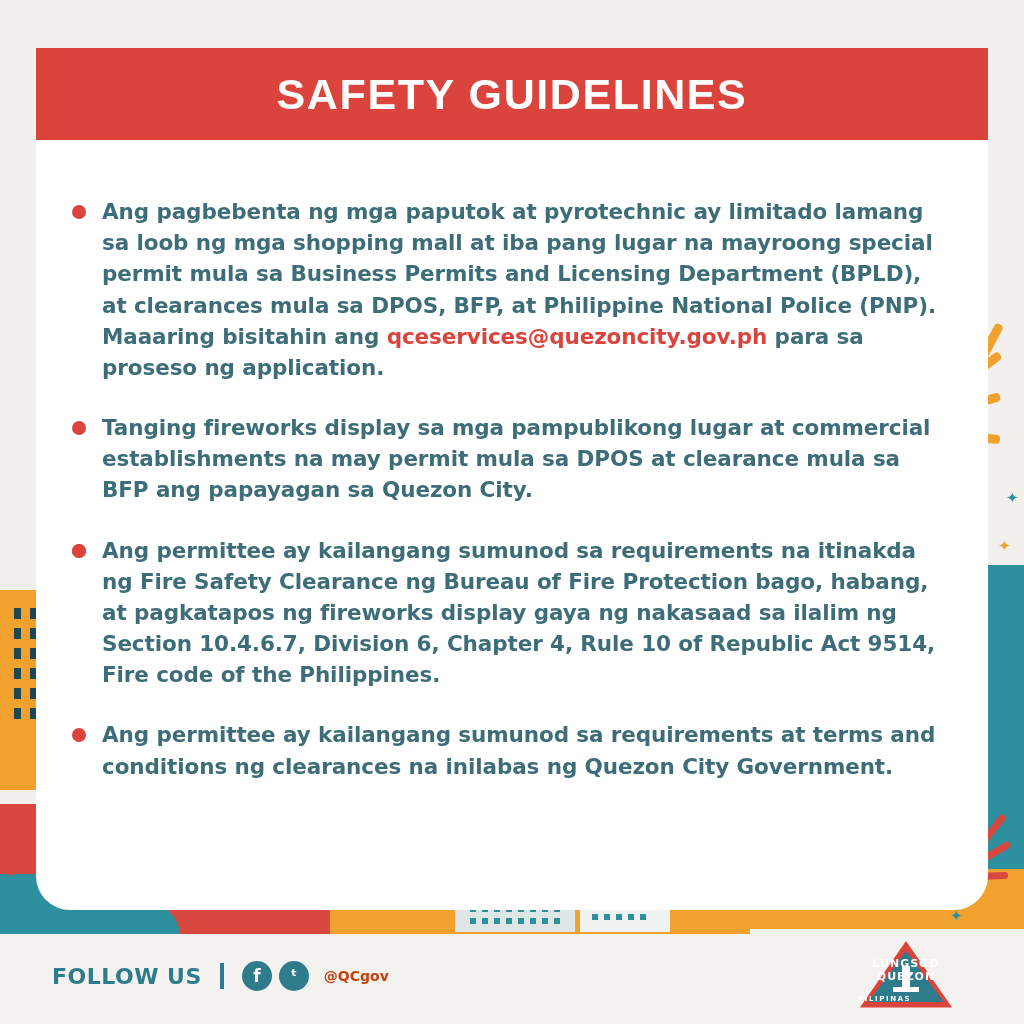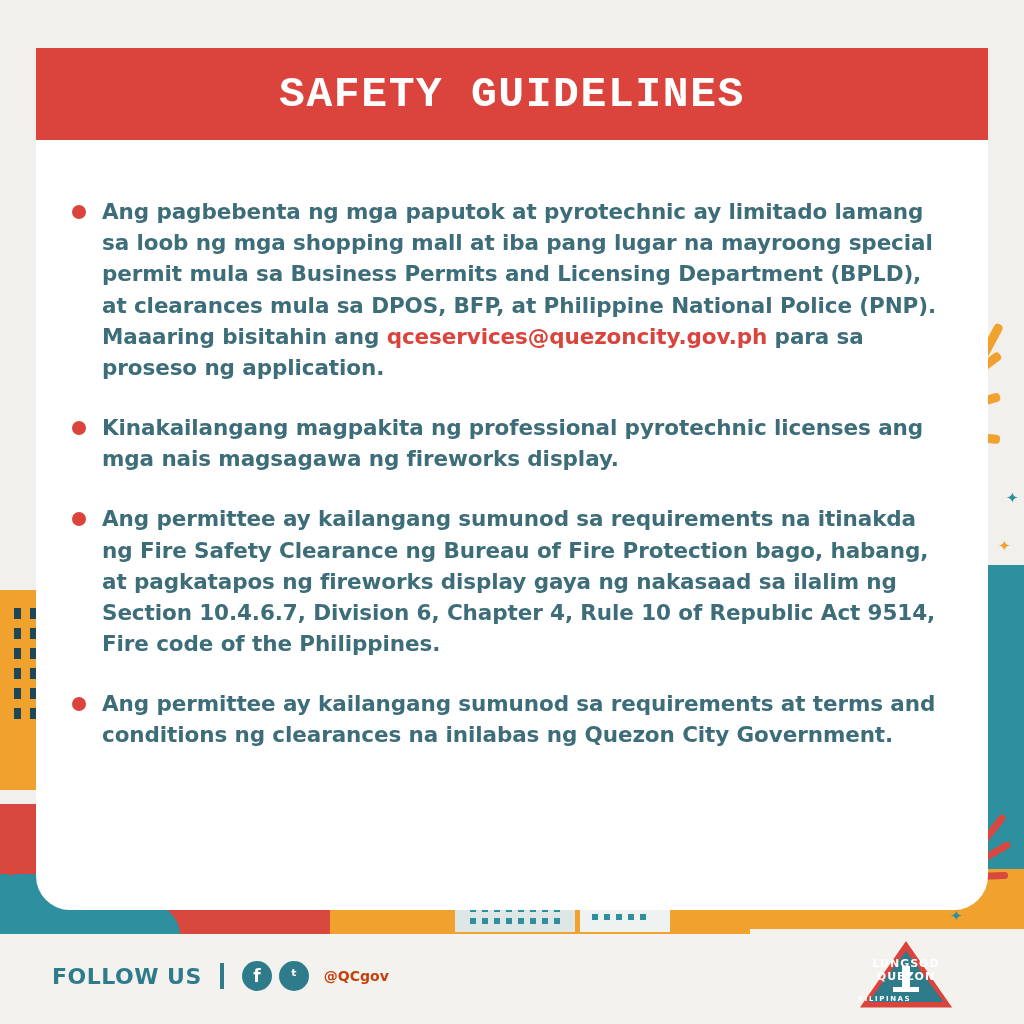--- a/index.html
+++ b/index.html
@@ -154,21 +154,21 @@
     background: #da443c;
     display: flex;
     align-items: center;
     justify-content: center;
   }
   .header-bar h1 {
     color: #ffffff;
     font-size: 43px;
     font-weight: bold;
     letter-spacing: 1.6px;
-    font-family: Liberation Mono, monospace;
+    font-family: Liberation Sans, sans-serif;
   }
 
   
   .card {
     position: absolute;
     left: 36px;
     top: 140px;
     width: 952px;
     height: 770px;
     background: #ffffff;
@@ -424,25 +424,28 @@
   </div>
 
   <div class="card">
     <ul class="guidelines">
 
       <li>
         <span class="bullet"></span>
         <span>Ang pagbebenta ng mga paputok at pyrotechnic ay limitado lamang sa loob ng mga shopping mall at iba pang lugar na mayroong special permit mula sa Business Permits and Licensing Department (BPLD), at clearances mula sa DPOS, BFP, at Philippine National Police (PNP). Maaaring bisitahin ang </span><span class="email">qceservices@quezoncity.gov.ph</span><span> para sa proseso ng application.</span>
       </li>
 
-
-
       <li>
         <span class="bullet"></span>
-        <span>Kinakailangang magpakita ng professional pyrotechnic licenses ang mga nais magsagawa ng fireworks display.</span>
+        <span>Tanging fireworks display sa mga pampublikong lugar at commercial establishments na may permit mula sa DPOS at clearance mula sa BFP ang papayagan sa Quezon City.</span>
+      </li>
+
+
+      <li>
+        <span class="bullet"></span>
       </li>
 
       <li>
         <span class="bullet"></span>
         <span>Ang permittee ay kailangang sumunod sa requirements na itinakda ng Fire Safety Clearance ng Bureau of Fire Protection bago, habang, at pagkatapos ng fireworks display gaya ng nakasaad sa ilalim ng Section 10.4.6.7, Division 6, Chapter 4, Rule 10 of Republic Act 9514, Fire code of the Philippines.</span>
       </li>
 
       <li>
         <span class="bullet"></span>
         <span>Ang permittee ay kailangang sumunod sa requirements at terms and conditions ng clearances na inilabas ng Quezon City Government.</span>

